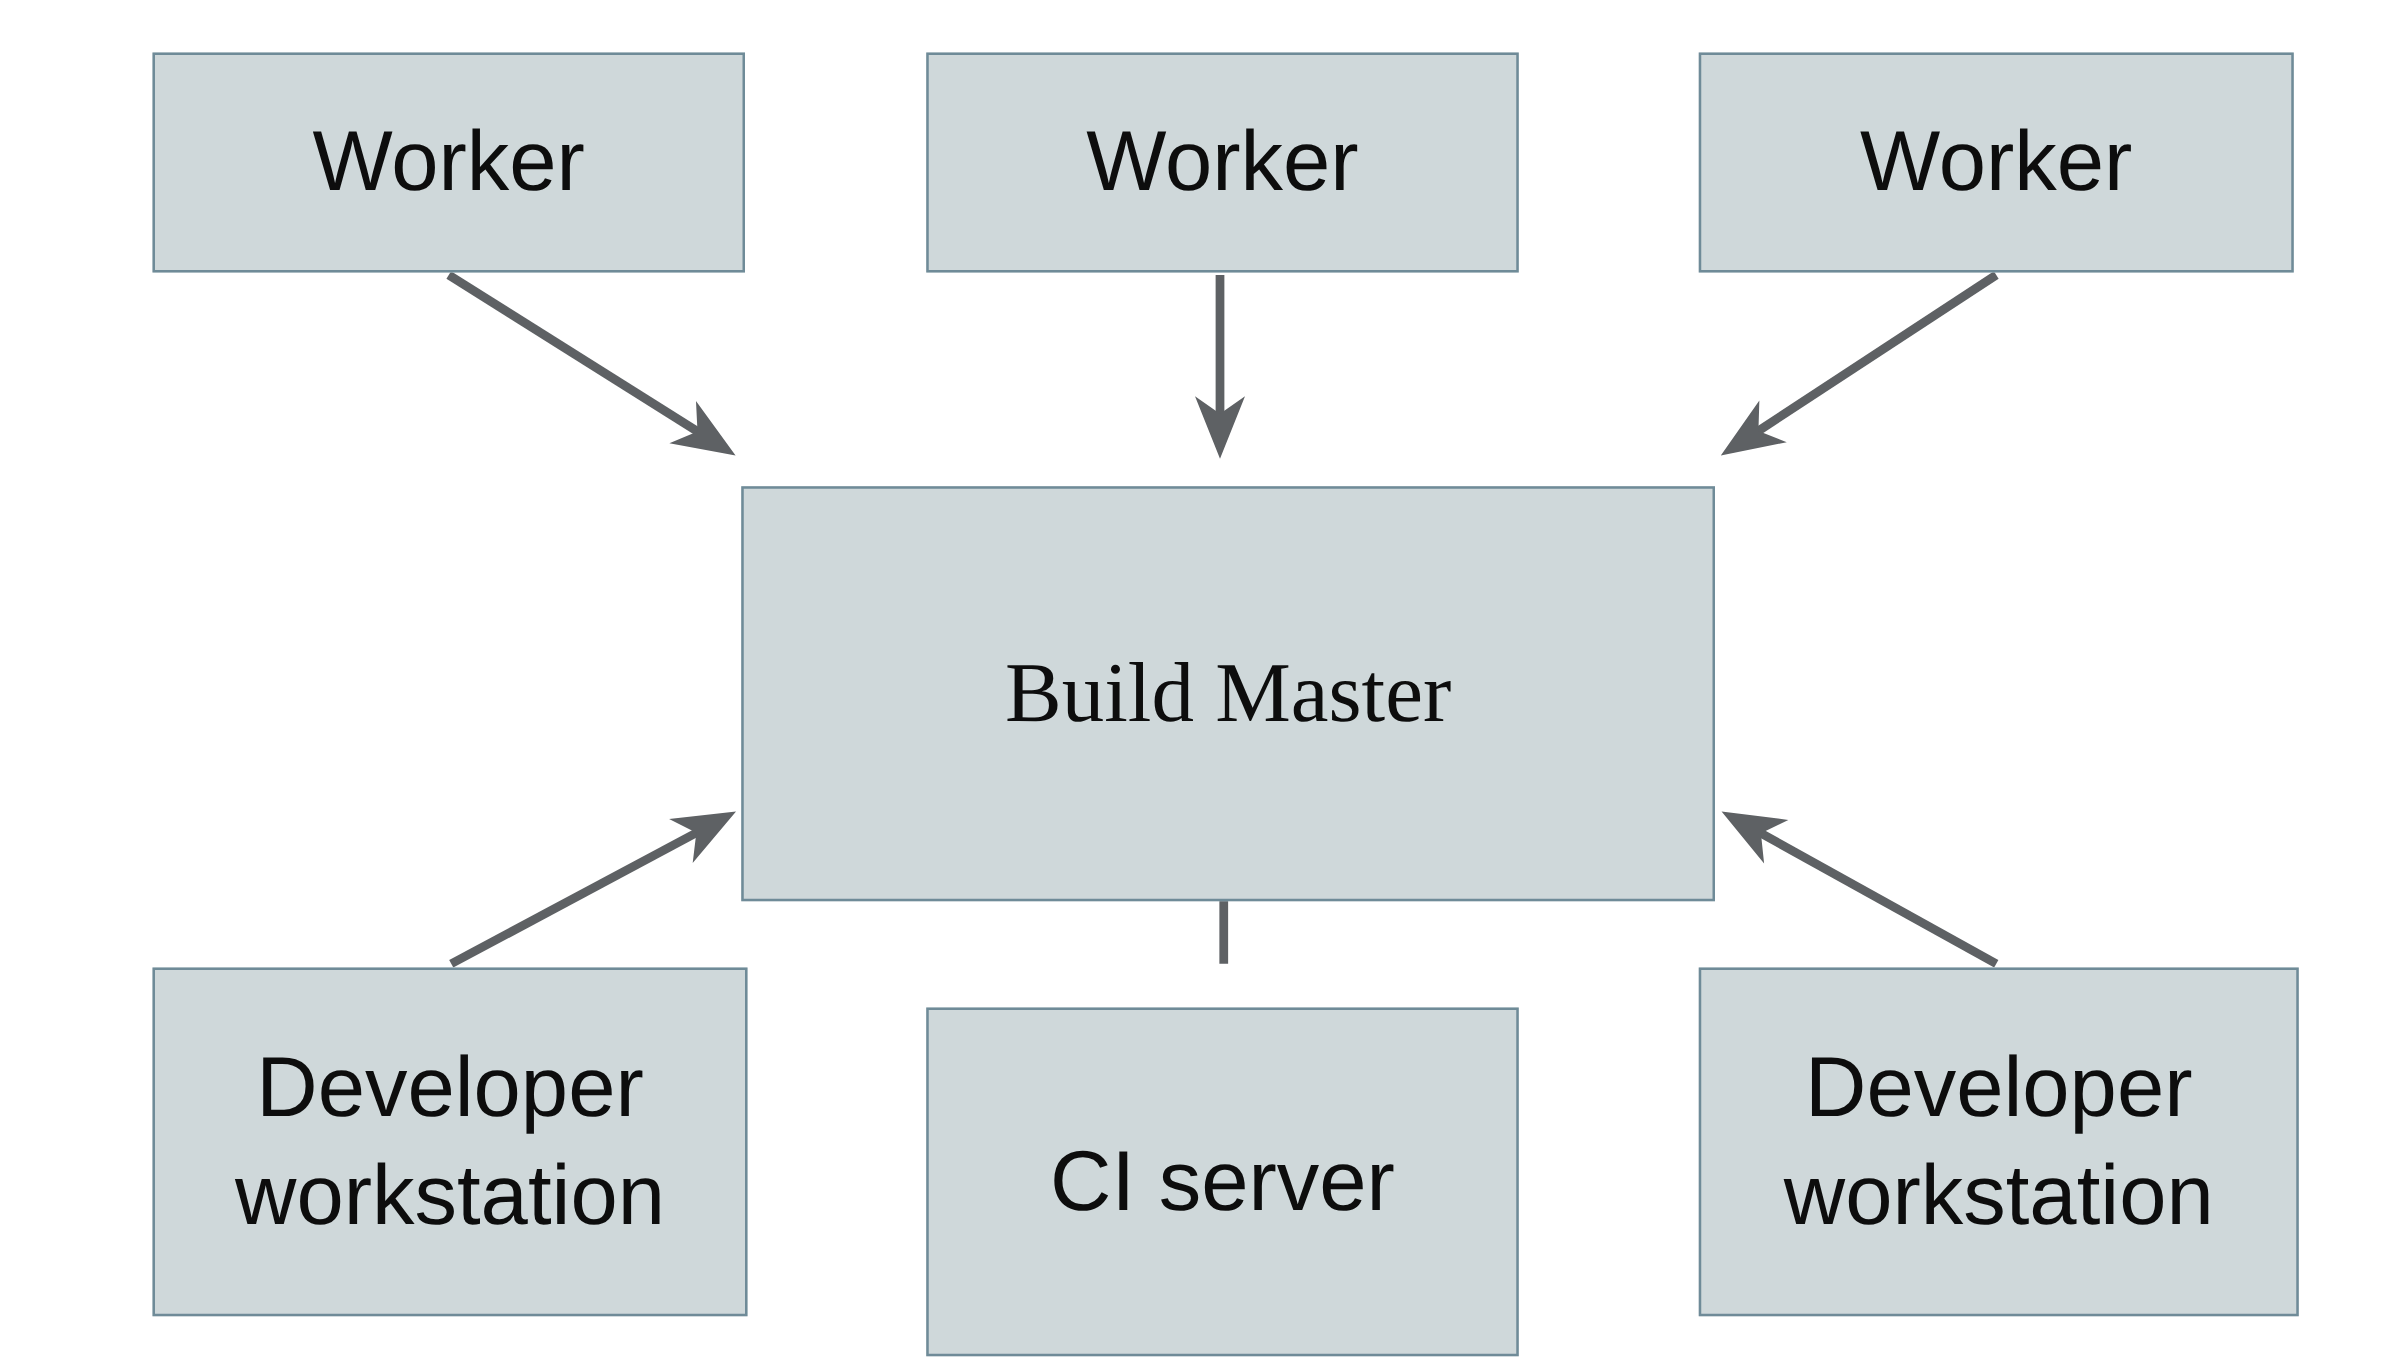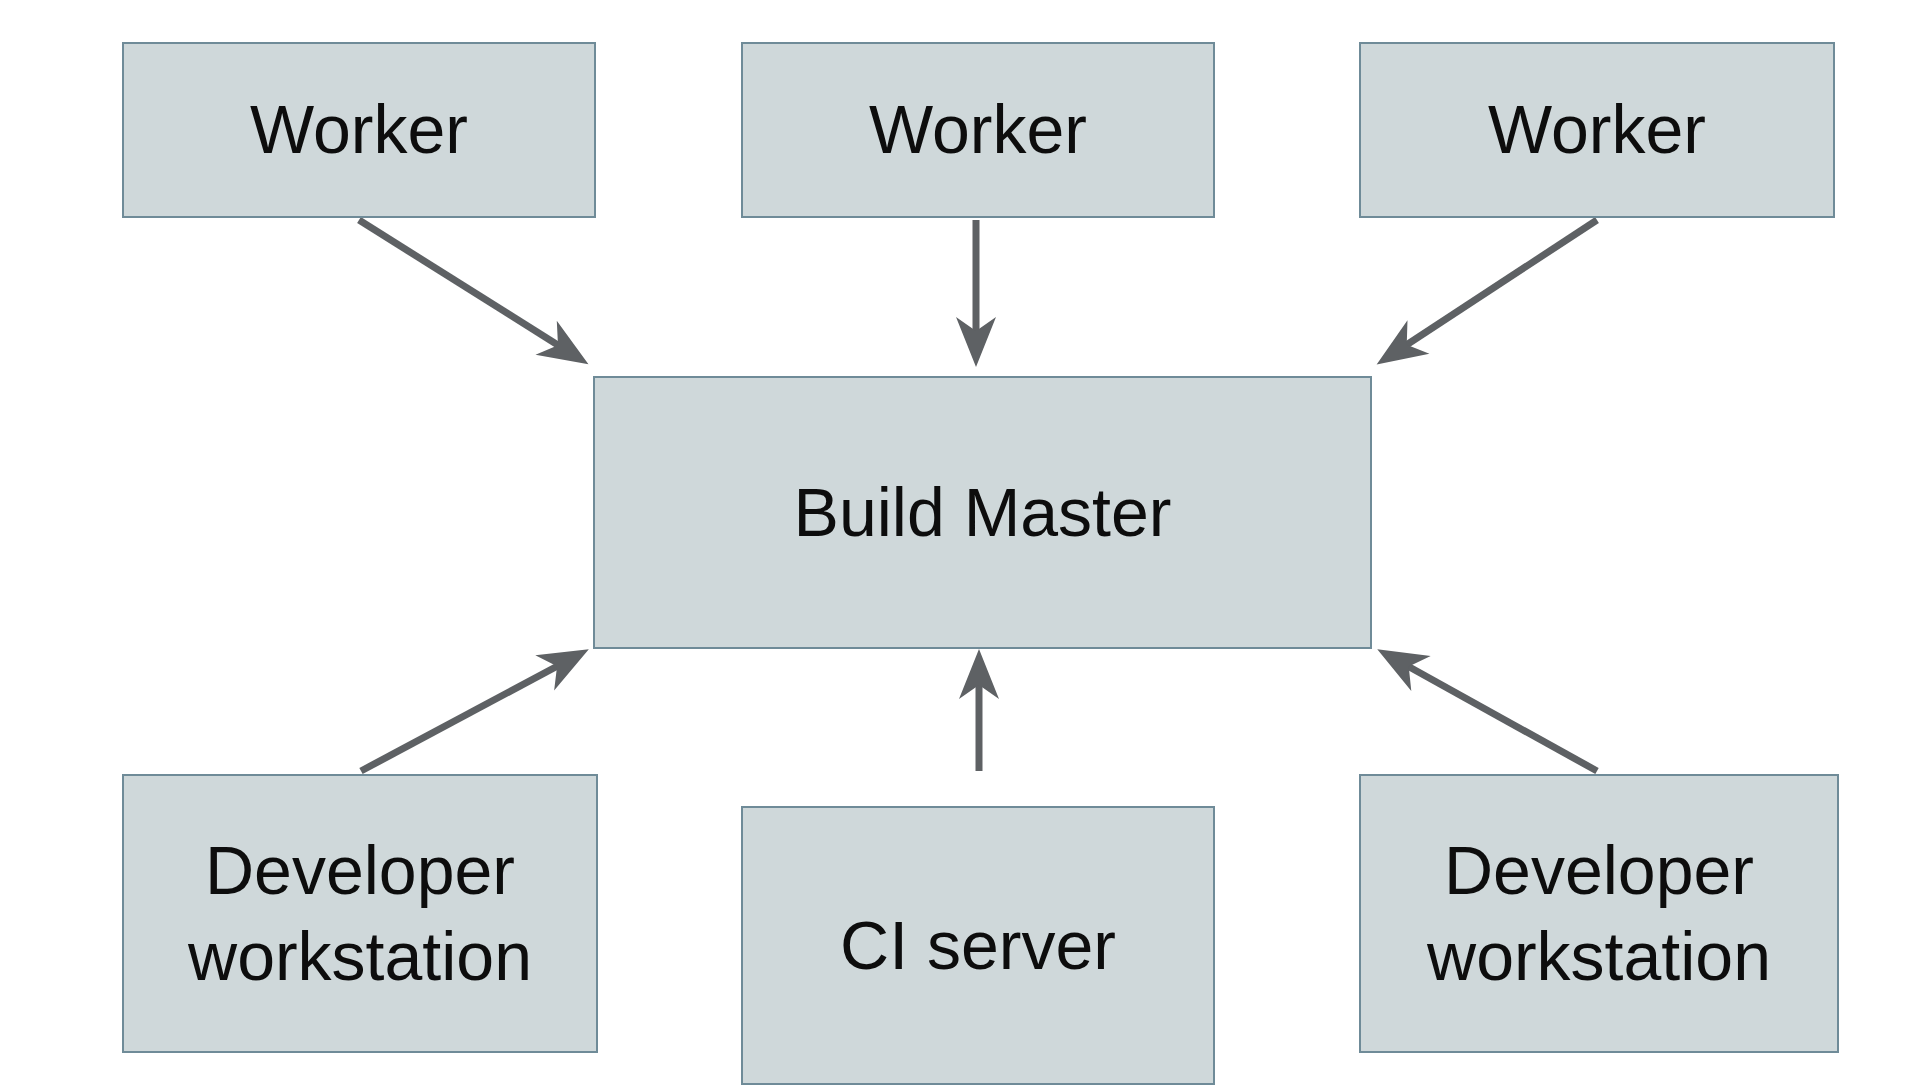--- a/index.html
+++ b/index.html
@@ -30,21 +30,21 @@
     text-align: center;
     color: var(--text);
     font-size: 68px;
     line-height: 1.26;
     padding: 0 28px;
     z-index: 2;
   }
   .n-w1 { left: 122px;  top: 42px;  width: 474px; height: 176px; }
   .n-w2 { left: 741px;  top: 42px;  width: 474px; height: 176px; }
   .n-w3 { left: 1359px; top: 42px;  width: 476px; height: 176px; }
-  .n-bm { left: 593px;  top: 376px; width: 779px; height: 273px; }
+  .n-bm { left: 593px;  top: 389px; width: 779px; height: 332px; font-family: Liberation Serif, serif; }
   .n-d1 { left: 122px;  top: 774px; width: 476px; height: 279px; }
   .n-ci { left: 741px;  top: 774px; width: 474px; height: 279px; margin-top: 32px; }
   .n-d2 { left: 1359px; top: 774px; width: 480px; height: 279px; }
   svg.edges {
     position: absolute;
     left: 0; top: 0;
     width: 1910px; height: 1090px;
     z-index: 1;
   }
   svg.edges line { stroke: var(--arrow); stroke-width: 7; }

